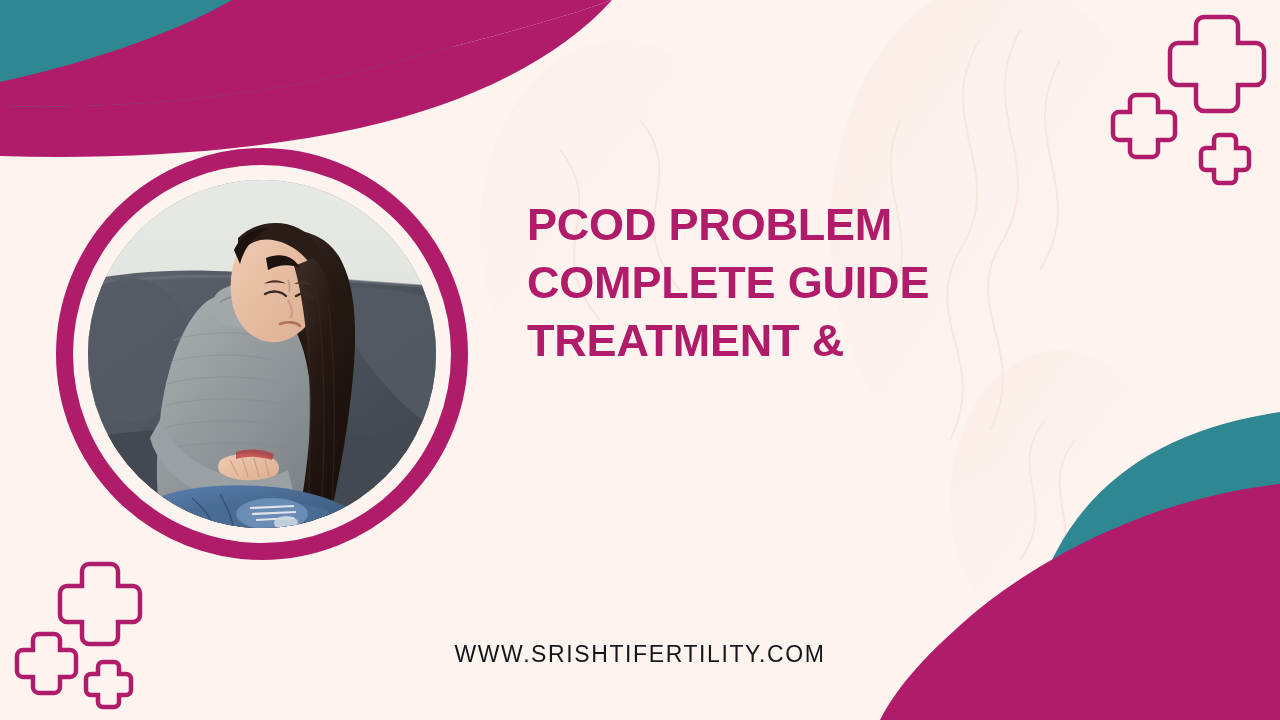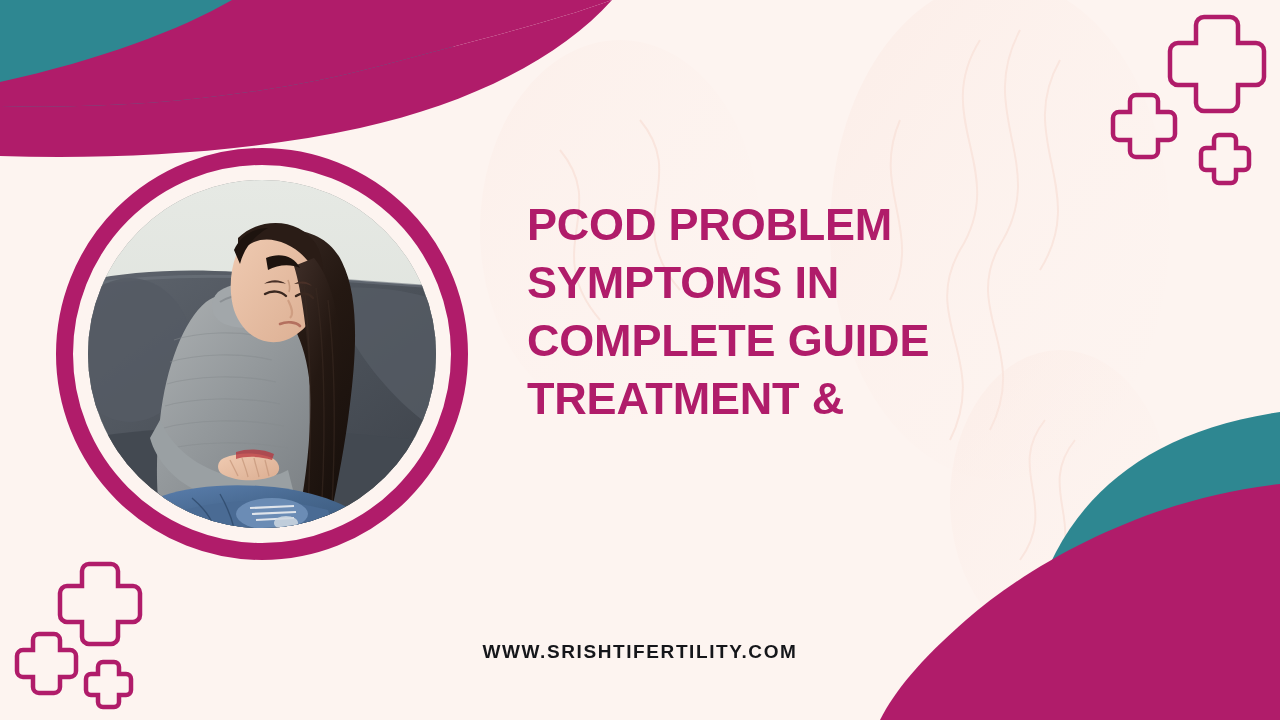--- a/index.html
+++ b/index.html
@@ -61,22 +61,22 @@
     font-stretch:condensed;
   }
   .headline .ln{ display:block; white-space:nowrap; }
 
   
   .site-url{
     position:absolute;
     left:0; right:0; top:641px;
     text-align:center;
     color:#15161a;
-    font-size:19px;
-    font-weight:700;
+    font-size:23px;
+    font-weight:400;
     letter-spacing:1.6px;
     font-family:"Liberation Sans", sans-serif;
   }
 </style>
 </head>
 <body>
 
 <div id="stage">
 
   <svg class="bg-layer" viewBox="0 0 1280 720" preserveAspectRatio="none" aria-hidden="true">
@@ -278,20 +278,19 @@
           <path d="M132,314 C 140,328 144,340 146,348"></path>
         </g>
       </svg>
     </div>
     <div class="ring-gap"></div>
     <div class="ring-outer"></div>
   </div>
 
   <h1 class="headline">
     <span class="ln">PCOD PROBLEM</span>
-    <span class="ln">SYMPTOMS IN</span>
     <span class="ln">COMPLETE GUIDE</span>
     <span class="ln">TREATMENT &amp;</span>
   </h1>
 
   <div class="site-url">WWW.SRISHTIFERTILITY.COM</div>
 
 </div>
 
 </body></html>

